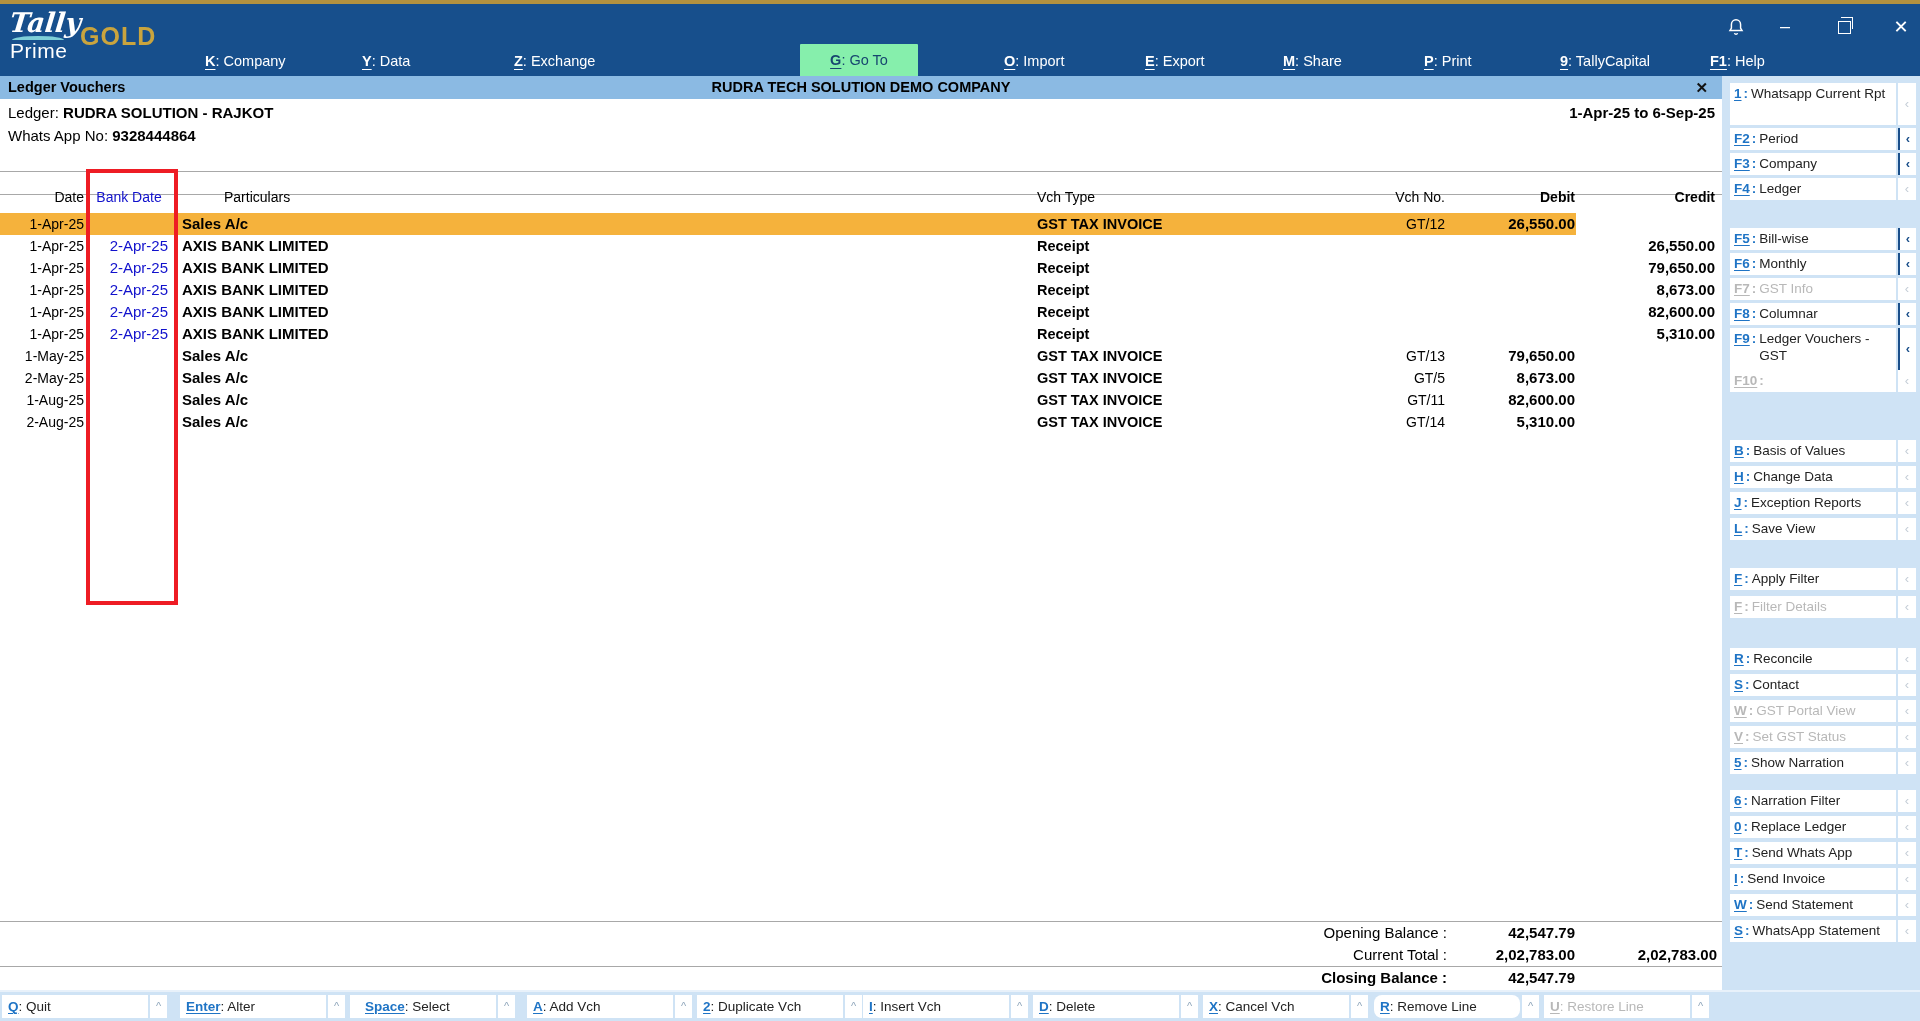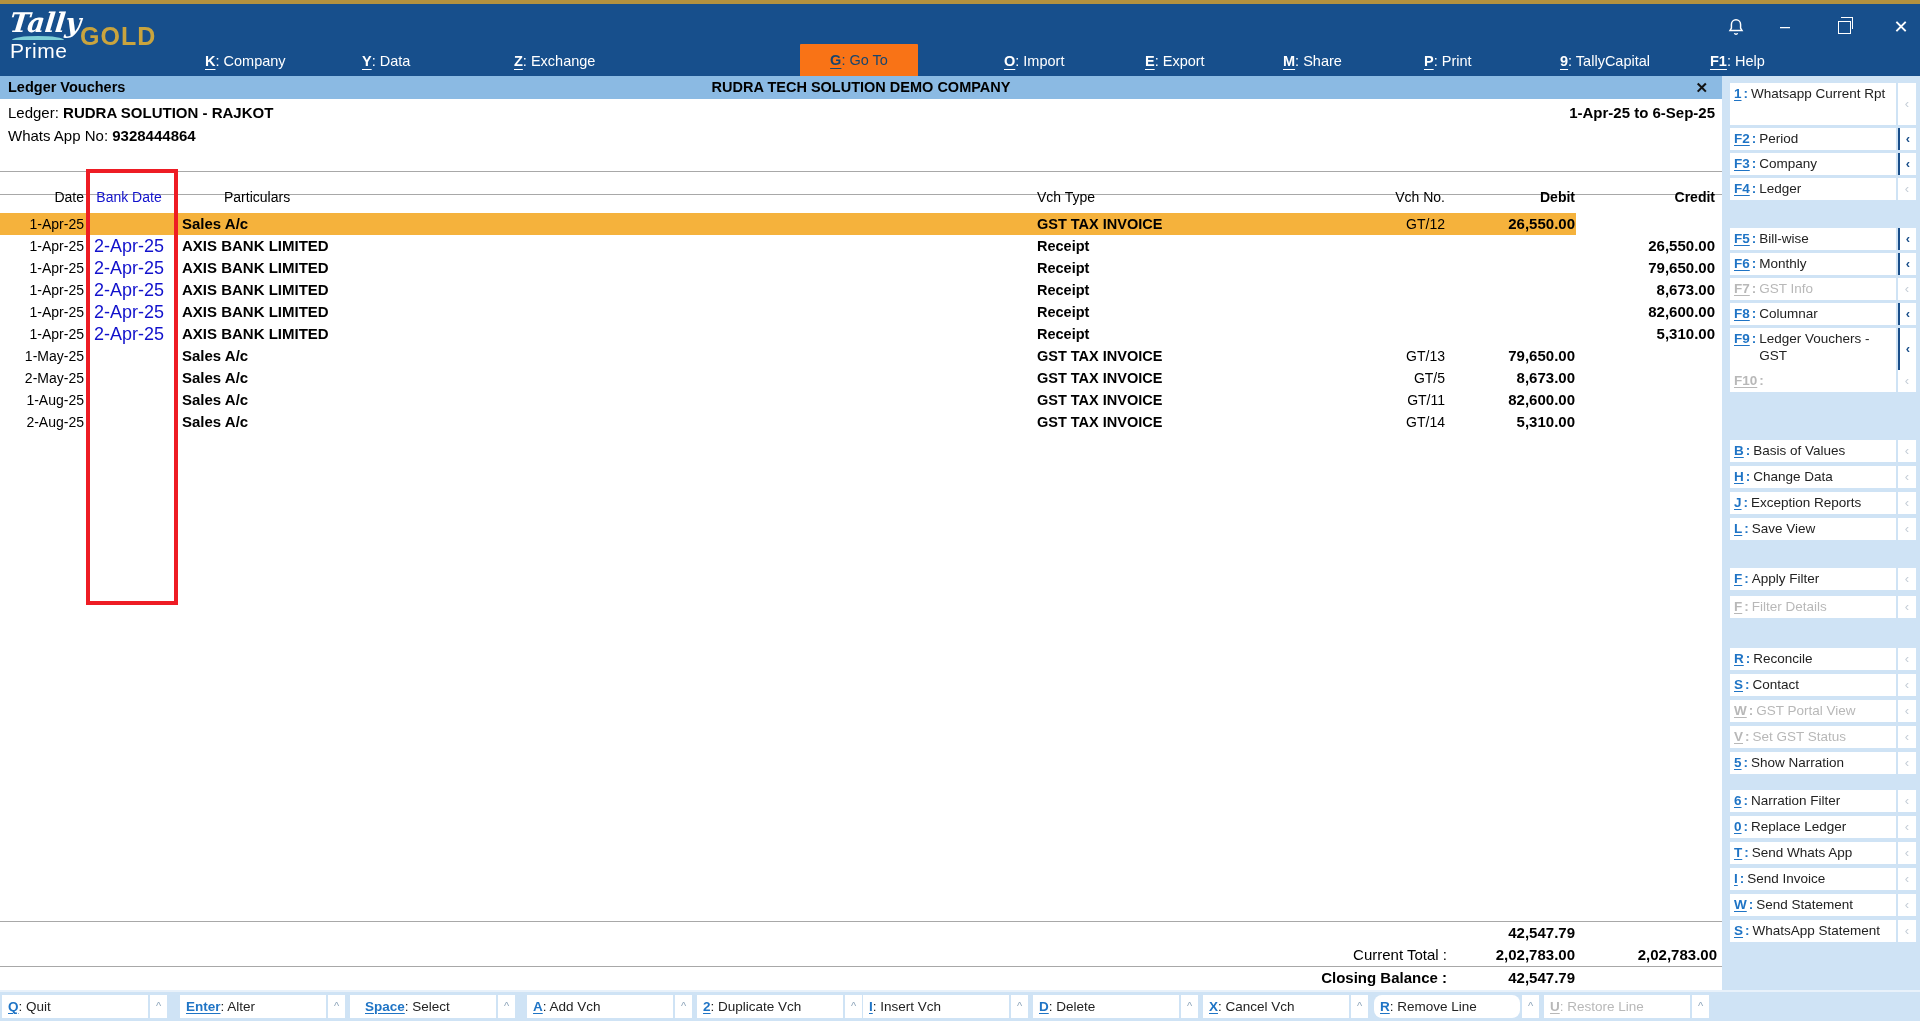--- a/index.html
+++ b/index.html
@@ -10,21 +10,21 @@
   }
   
   .topbar{position:absolute;left:0;top:0;width:1920px;height:76px;background:#174f8c;border-top:4px solid #b3913f;box-sizing:border-box;}
   .logo{position:absolute;left:10px;top:6px;color:#fff;}
   .logo .tally{font-family:"DejaVu Serif", serif;font-style:italic;font-weight:bold;font-size:27px;line-height:26px;display:block;transform:skewX(-6deg);}
   .logo .swoosh{display:block;width:52px;height:4px;background:#7fd0d8;border-radius:50%/100% 100% 0 0;margin:0 0 1px 2px;}
   .logo .prime{font-size:21px;line-height:20px;display:block;letter-spacing:.5px;}
   .edition{position:absolute;left:80px;top:18px;color:#c9a43e;font-size:25px;font-weight:bold;letter-spacing:1px;}
   .menu-item{position:absolute;top:49px;color:#fff;font-size:14.5px;white-space:nowrap;cursor:default;}
   .menu-item .mkey{font-weight:bold;text-decoration:underline;text-underline-offset:3px;}
-  .menu-item.active-wrap{top:40px;height:33px;line-height:33px;background:#f97316;color:#17456f;text-align:center;border-radius:1px;}
+  .menu-item.active-wrap{top:40px;height:33px;line-height:33px;background:#86efac;color:#17456f;text-align:center;border-radius:1px;}
   .menu-item.active-wrap .mkey{color:#17456f;}
   .winctl{position:absolute;top:12px;color:#fff;font-size:18px;width:26px;text-align:center;cursor:default;}
   .bell-svg{position:absolute;top:13px;}
   .restore-box{position:absolute;top:17px;width:11px;height:11px;border:1.6px solid #fff;}
   .restore-box::before{content:"";position:absolute;left:2px;top:-5px;width:11px;height:11px;border-top:1.6px solid #fff;border-right:1.6px solid #fff;}
   
   .reportbar{position:absolute;left:0;top:76px;width:1722px;height:23px;background:#8bbae3;}
   .reportbar .rtitle{position:absolute;left:8px;top:0;line-height:23px;font-size:14.5px;font-weight:bold;color:#000;}
   .reportbar .rcompany{position:absolute;left:0;width:1722px;text-align:center;line-height:23px;font-size:14.5px;font-weight:bold;color:#000;}
   .reportbar .rclose{position:absolute;right:14px;top:0;line-height:23px;font-size:15px;font-weight:bold;color:#111;cursor:default;}
@@ -40,21 +40,21 @@
   .hc-part{left:224px;}
   .hc-vtype{left:1037px;}
   .hc-vno{left:1290px;width:155px;text-align:right;}
   .hc-debit{left:1430px;width:145px;text-align:right;font-weight:bold;}
   .hc-credit{left:1585px;width:130px;text-align:right;font-weight:bold;}
   #rows{position:absolute;left:0;top:213px;width:1722px;}
   .t-row{position:absolute;left:0;width:1576px;height:22px;}
   .t-row.hl{background:#f5b23c;}
   .tcell{position:absolute;top:0;line-height:22px;white-space:nowrap;}
   .c-date{left:0;width:84px;text-align:right;font-size:14px;color:#000;}
-  .c-bank{left:90px;width:78px;text-align:center;font-size:18px;color:#1111cc;}
+  .c-bank{left:90px;width:78px;text-align:right;font-size:15px;color:#1111cc;}
   .c-part{left:182px;width:780px;font-size:15px;font-weight:bold;color:#000;}
   .c-vtype{left:1037px;width:300px;font-size:14.5px;font-weight:bold;color:#000;}
   .c-vno{left:1290px;width:155px;text-align:right;font-size:14px;color:#000;}
   .c-debit{left:1430px;width:145px;text-align:right;font-size:15px;font-weight:bold;color:#000;}
   .c-credit{left:1585px;width:130px;text-align:right;font-size:15px;font-weight:bold;color:#000;}
   
   .redbox{position:absolute;left:86px;top:169px;width:92px;height:436px;border:4px solid #ee1c24;box-sizing:border-box;pointer-events:none;}
   
   .sumline{position:absolute;left:0;width:1722px;border-top:1px solid #a8a8a8;}
   .sum-row{position:absolute;left:0;width:1722px;height:22px;}
@@ -226,20 +226,21 @@
       <span class="tcell c-vno">GT/14</span>
       <span class="tcell c-debit">5,310.00</span>
       <span class="tcell c-credit"></span>
     </div>
   </div>
 
 <div class="redbox"></div>
 
 <div class="sumline" style="top:921px"></div>
 <div class="sum-row" style="top:922px">
+  <span class="sum-label">Opening Balance :</span>
   <span class="sum-debit">42,547.79</span>
 </div>
 <div class="sum-row" style="top:944px">
   <span class="sum-label">Current Total :</span>
   <span class="sum-debit">2,02,783.00</span>
   <span class="sum-credit">2,02,783.00</span>
 </div>
 <div class="sumline" style="top:966px"></div>
 <div class="sum-row bold" style="top:967px">
   <span class="sum-label">Closing Balance :</span>

